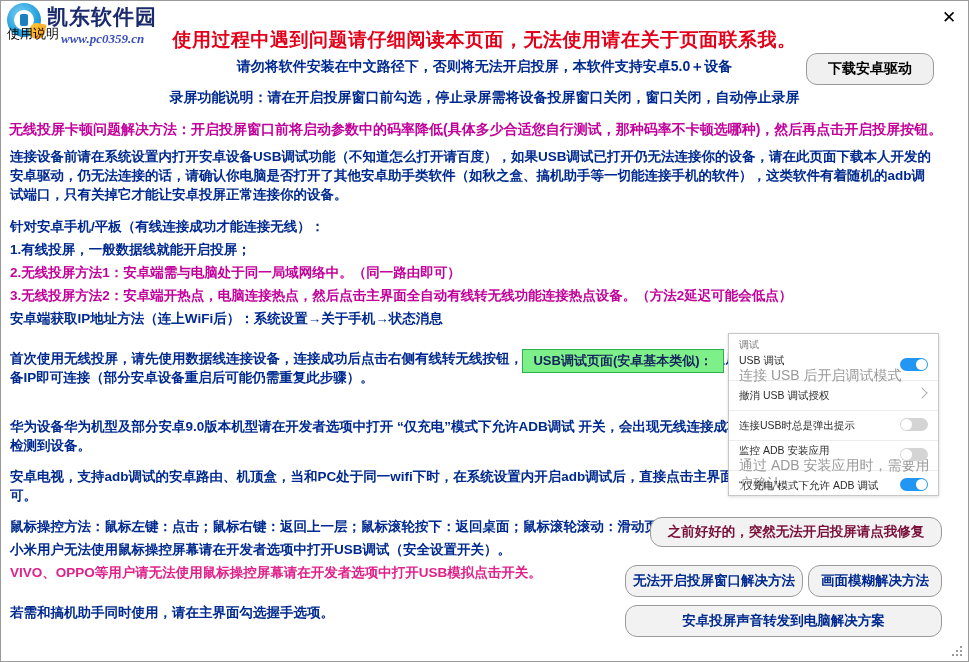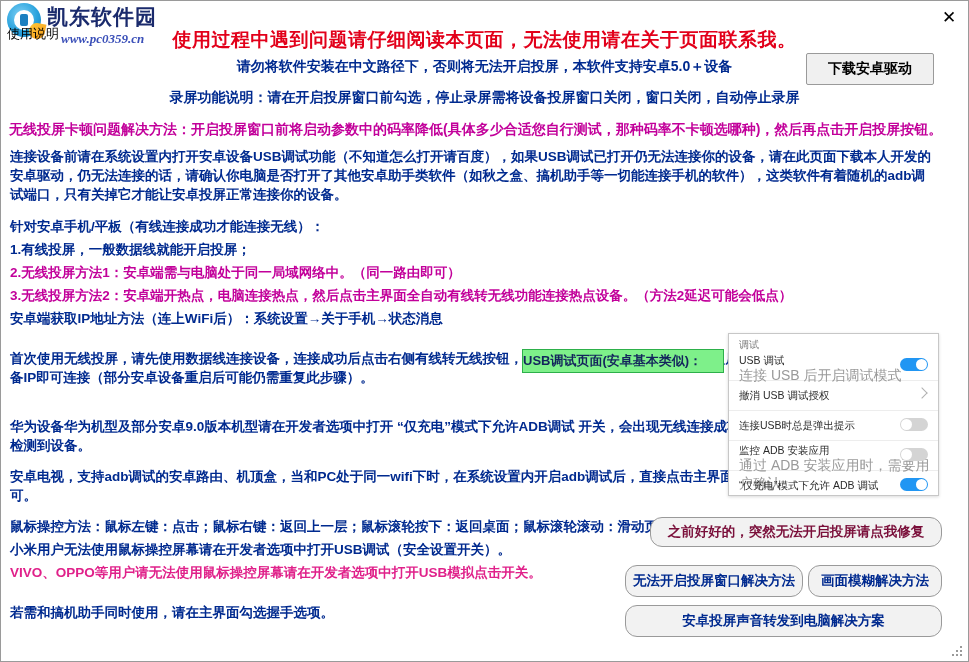--- a/index.html
+++ b/index.html
@@ -71,21 +71,21 @@
   .hdr3{
     position:absolute;left:0;top:88px;width:100%;text-align:center;
     font-size:14px;font-weight:bold;color:#002a8f;
   }
   .hdr4{
     position:absolute;left:8px;top:120px;width:953px;text-align:left;
     font-size:14px;font-weight:bold;color:#c2009a;
   }
   .btn-driver{
     position:absolute;left:805px;top:52px;width:128px;height:32px;
-    background:#f0f0f0;border:1px solid #9a9a9a;border-radius:2px;
+    background:#f0f0f0;border:1px solid #9a9a9a;border-radius:11px;
     font-size:14px;font-weight:bold;color:#000;cursor:pointer;
     font-family:"Liberation Sans",sans-serif;
   }
   
   .panel{
     position:absolute;left:8px;top:145px;width:925px;height:490px;
     background:#ffffff;border:1px solid #ffffff;
   }
   .para{
     position:absolute;font-size:13.5px;color:#002a8f;font-weight:bold;line-height:19px;
@@ -102,21 +102,21 @@
   .p8{left:0;top:270px;width:925px;}
   .p9{left:0;top:320px;width:925px;}
   .p10{left:0;top:370px;}
   .p11{left:0;top:393px;}
   .p12{left:0;top:416px;}
   .p13{left:0;top:456px;}
   
   .usb-label{
     position:absolute;left:512px;top:202px;width:200px;height:22px;
     background:#7ef08a;border:1px solid #2db04a;
-    font-size:13px;font-weight:bold;color:#13245c;line-height:22px;
+    font-size:13px;font-weight:bold;color:#13245c;text-align:center;line-height:22px;
   }
   .phone{
     position:absolute;left:718px;top:186px;width:209px;height:161px;
     background:#ffffff;border:1px solid #c7c7c7;
     box-shadow:0 1px 3px rgba(0,0,0,.15);
     overflow:hidden;
   }
   .phone-title{
     position:absolute;left:10px;top:4px;font-size:10px;color:#777;
   }

